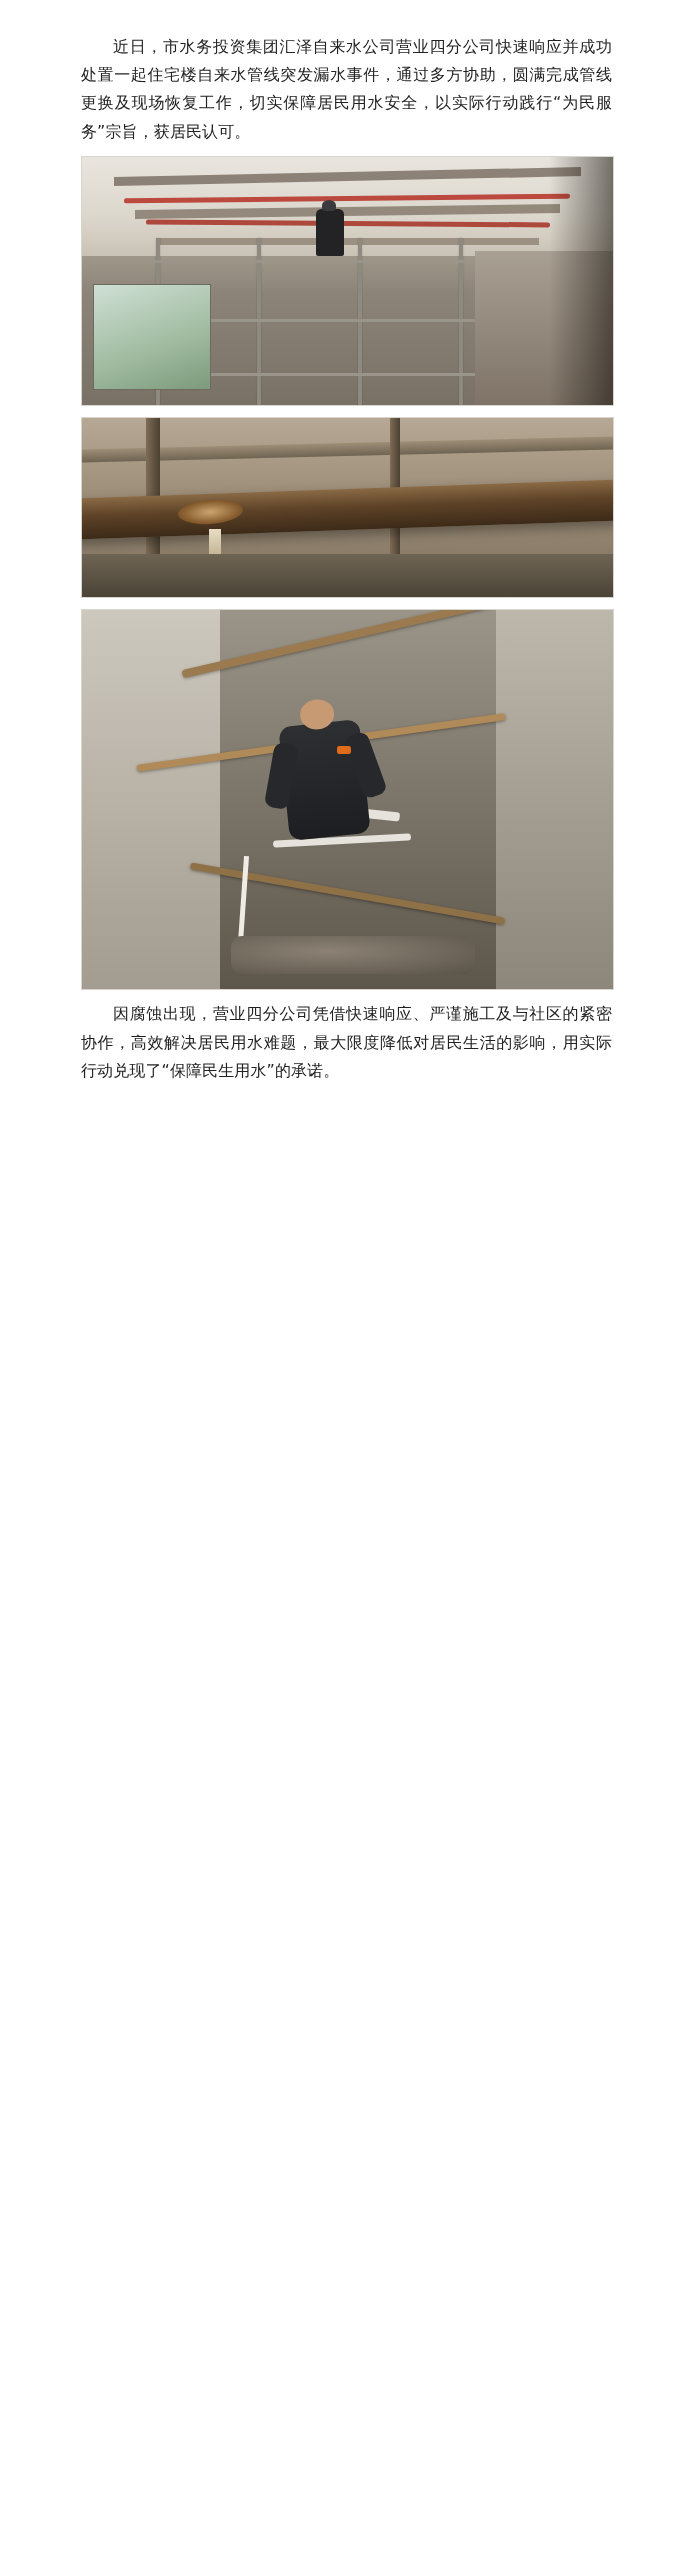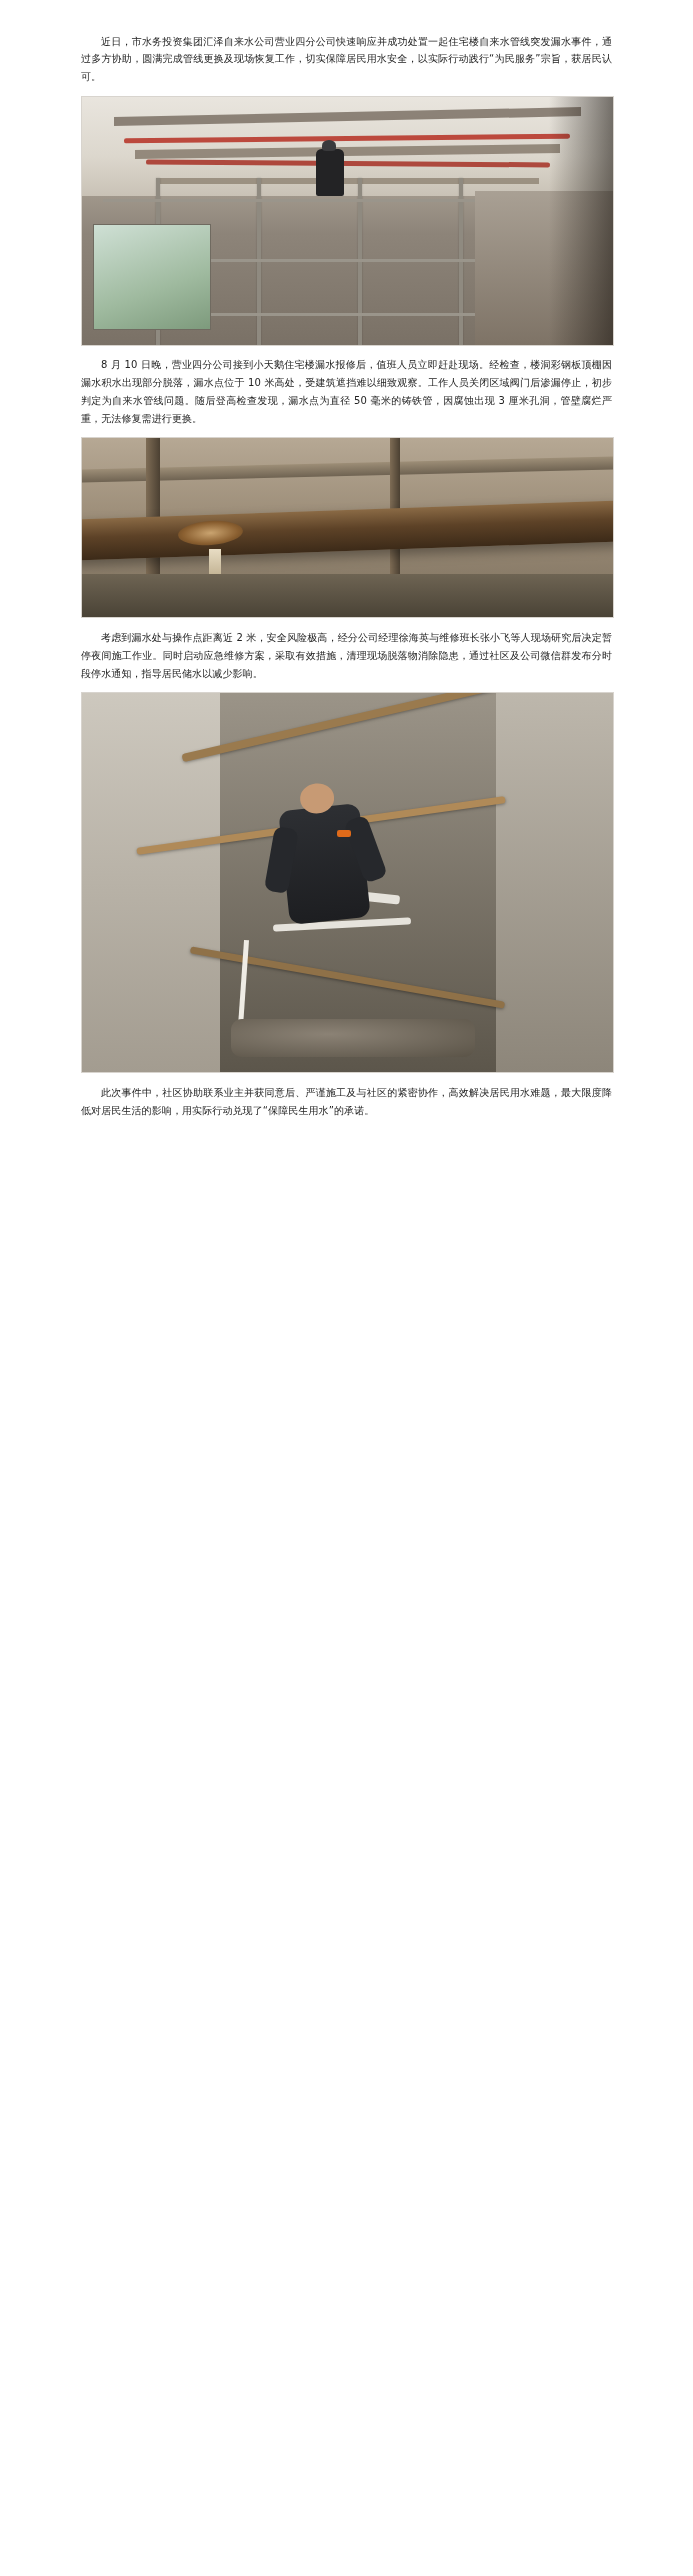--- a/index.html
+++ b/index.html
@@ -15,21 +15,21 @@
     width: 693px;
     min-height: 2576px;
     background: #ffffff;
     box-sizing: border-box;
     padding: 32.5px 81px 38px 81px;
   }
   .article {
     width: 100%;
   }
   p.para {
-    font-size: 10px;
+    font-size: 16px;
     line-height: 1.78;
     color: #222222;
     margin: 0 0 7.6px 0;
     text-align: justify;
     text-justify: inter-ideograph;
     text-indent: 2em;
     letter-spacing: 0.1px;
     font-family: "DejaVu Sans", "Liberation Sans", sans-serif;
   }
   .figure {
@@ -200,35 +200,33 @@
           <div class="h" style="top:21.7px"></div>
           <div class="h" style="top:81px"></div>
           <div class="h" style="top:135px"></div>
         </div>
         <div class="window"></div>
         <div class="floorwall"></div>
         <div class="darkright"></div>
       </div>
     </figure>
 
-    <p class="para">8 月 10 日晚，营业四分公司接到小天鹅住宅楼漏水报修后，值班人员立即赶赴现场。经检查，楼洞彩钢板顶棚因漏水积水出现部分脱落，漏水点位于 10 米高处，受建筑遮挡难以细致观察。工作人员关闭区域阀门后渗漏停止，初步判定为自来水管线问题。随后登高检查发现，漏水点为直径 50 毫米的铸铁管，因腐蚀出现 3 厘米孔洞，管壁腐烂严重，无法修复需进行更换。</p>
 
     <figure class="figure">
       <div class="ph photo2">
         <div class="smallpipe"></div>
         <div class="vbar v1"></div>
         <div class="vbar v2"></div>
         <div class="bigpipe"></div>
         <div class="rust"></div>
         <div class="drip"></div>
         <div class="ground"></div>
       </div>
     </figure>
 
-    <p class="para">考虑到漏水处与操作点距离近 2 米，安全风险极高，经分公司经理徐海英与维修班长张小飞等人现场研究后决定暂停夜间施工作业。同时启动应急维修方案，采取有效措施，清理现场脱落物消除隐患，通过社区及公司微信群发布分时段停水通知，指导居民储水以减少影响。</p>
 
     <figure class="figure">
       <div class="ph photo3">
         <div class="wallL"></div>
         <div class="wallR"></div>
         <div class="trench"></div>
         <div class="pipeDiag p1"></div>
         <div class="pipeDiag p2"></div>
         <div class="whitepipe w1"></div>
         <div class="whitepipe w2"></div>
@@ -237,17 +235,17 @@
           <div class="arm a1"></div>
           <div class="arm a2"></div>
         </div>
         <div class="orange"></div>
         <div class="pipeDiag p3"></div>
         <div class="whitebar"></div>
         <div class="debris"></div>
       </div>
     </figure>
 
-    <p class="para">此次事件中，社区协助联系业主并获同意后、严谨施工及与社区的紧密协作，高效解决居民用水难题，最大限度降低对居民生活的影响，用实际行动兑现了“保障民生用水”的承诺。</p>
+    <p class="para">因腐蚀出现，营业四分公司凭借快速响应、严谨施工及与社区的紧密协作，高效解决居民用水难题，最大限度降低对居民生活的影响，用实际行动兑现了“保障民生用水”的承诺。</p>
 
   </article>
 </div>
 
 
 </body></html>

